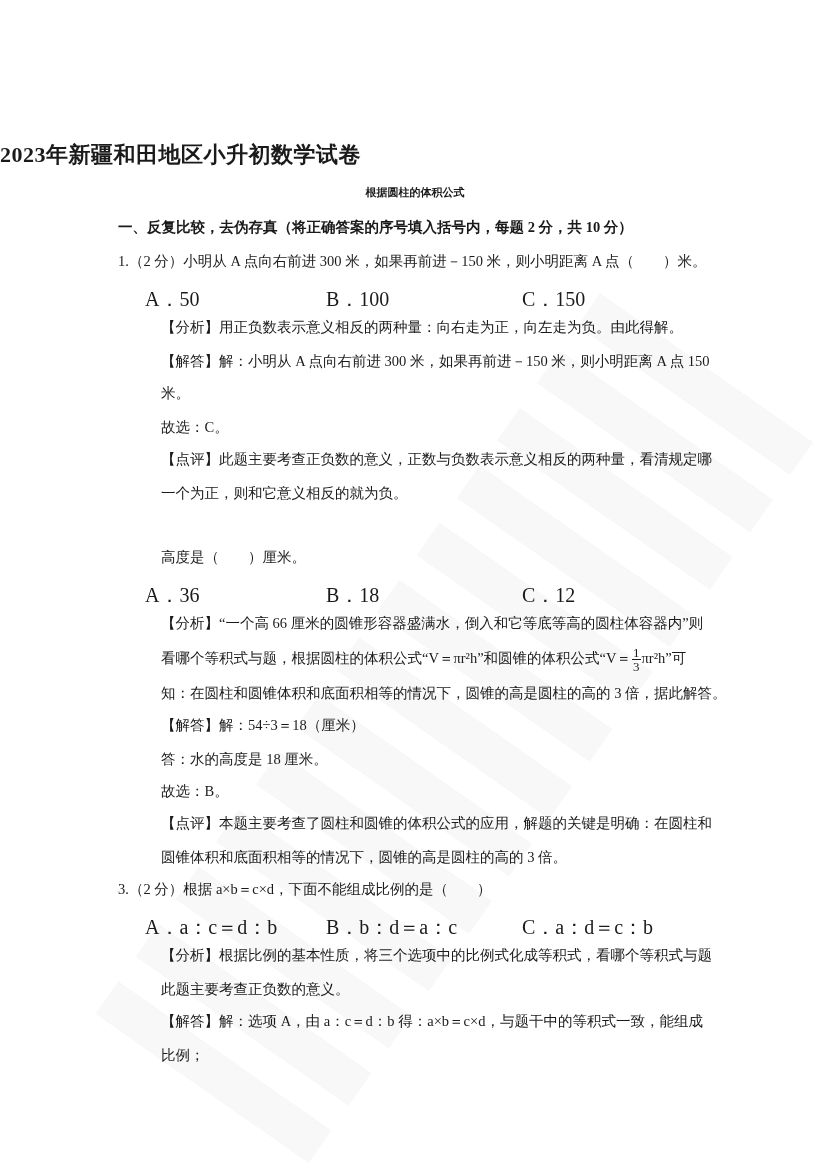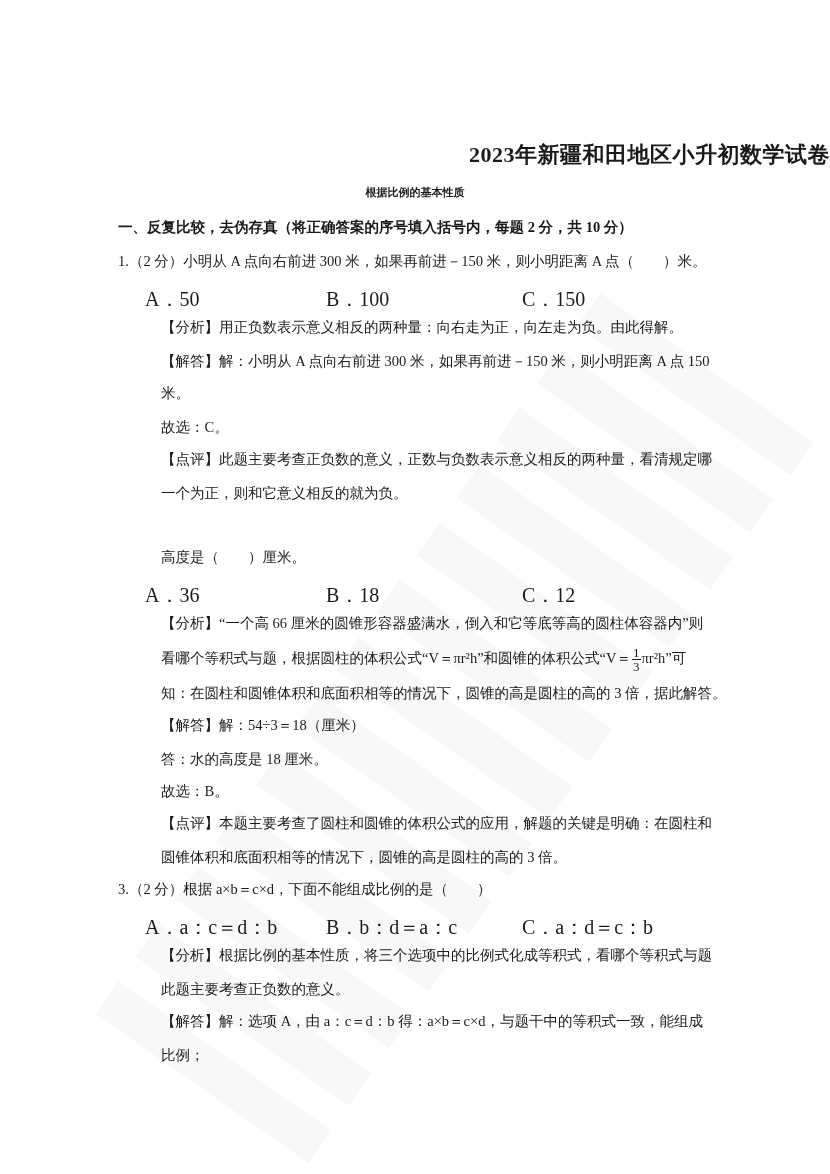--- a/index.html
+++ b/index.html
@@ -1,40 +1,40 @@
 <!DOCTYPE html>
 <html><head>
 <meta charset="utf-8">
 <style>
   html, body { margin:0; padding:0; background:#ffffff; }
   body { width:830px; height:1174px; position:relative; overflow:hidden;
          font-family:"Liberation Serif","DejaVu Serif",serif; color:#1a1a1a; }
   .page { position:absolute; left:0; top:0; width:830px; height:1174px; }
-  .title { position:absolute; top:140px; left:0; width:830px; text-align:right;
+  .title { position:absolute; top:140px; left:0; width:830px; text-align:left;
            font-size:22px; font-weight:bold; letter-spacing:0.5px; }
   .subtitle { position:absolute; top:185px; left:0; width:830px; text-align:center;
               font-size:11px; font-weight:bold; }
   .line { position:absolute; left:118px; font-size:14.5px; white-space:nowrap; }
   .ind { left:161px; }
   .sec { font-weight:bold; left:118px; }
   .opt { position:absolute; font-size:20px; white-space:nowrap; }
   .frac { display:inline-block; vertical-align:middle; text-align:center; line-height:1; font-size:13px; margin:0 1px; }
   .frac span { display:block; }
   .frac .num { border-bottom:1px solid #1a1a1a; padding:0 1px; }
   .watermark { position:absolute; left:330px; top:270px; width:260px; height:900px; opacity:0.06;
                transform:rotate(35deg); background:repeating-linear-gradient(0deg,#888 0 40px,transparent 40px 70px); pointer-events:none; }
 </style>
 </head>
 <body>
 
 <div class="page">
   <div class="watermark"></div>
 
   <div class="title">2023年新疆和田地区小升初数学试卷</div>
-  <div class="subtitle">根据比例的基本性质</div>
+  <div class="subtitle">根据圆柱的体积公式</div>
 
   <div class="line sec" style="top:218px">一、反复比较，去伪存真（将正确答案的序号填入括号内，每题 2 分，共 10 分）</div>
 
   <div class="line" style="top:252px">1.（2 分）小明从 A 点向右前进 300 米，如果再前进－150 米，则小明距离 A 点（　　）米。</div>
   <div class="opt" style="top:286px;left:145px">A．50</div>
   <div class="opt" style="top:286px;left:326px">B．100</div>
   <div class="opt" style="top:286px;left:522px">C．150</div>
   <div class="line ind" style="top:318px">【分析】用正负数表示意义相反的两种量：向右走为正，向左走为负。由此得解。</div>
   <div class="line ind" style="top:352px">【解答】解：小明从 A 点向右前进 300 米，如果再前进－150 米，则小明距离 A 点 150</div>
   <div class="line ind" style="top:384px">米。</div>

